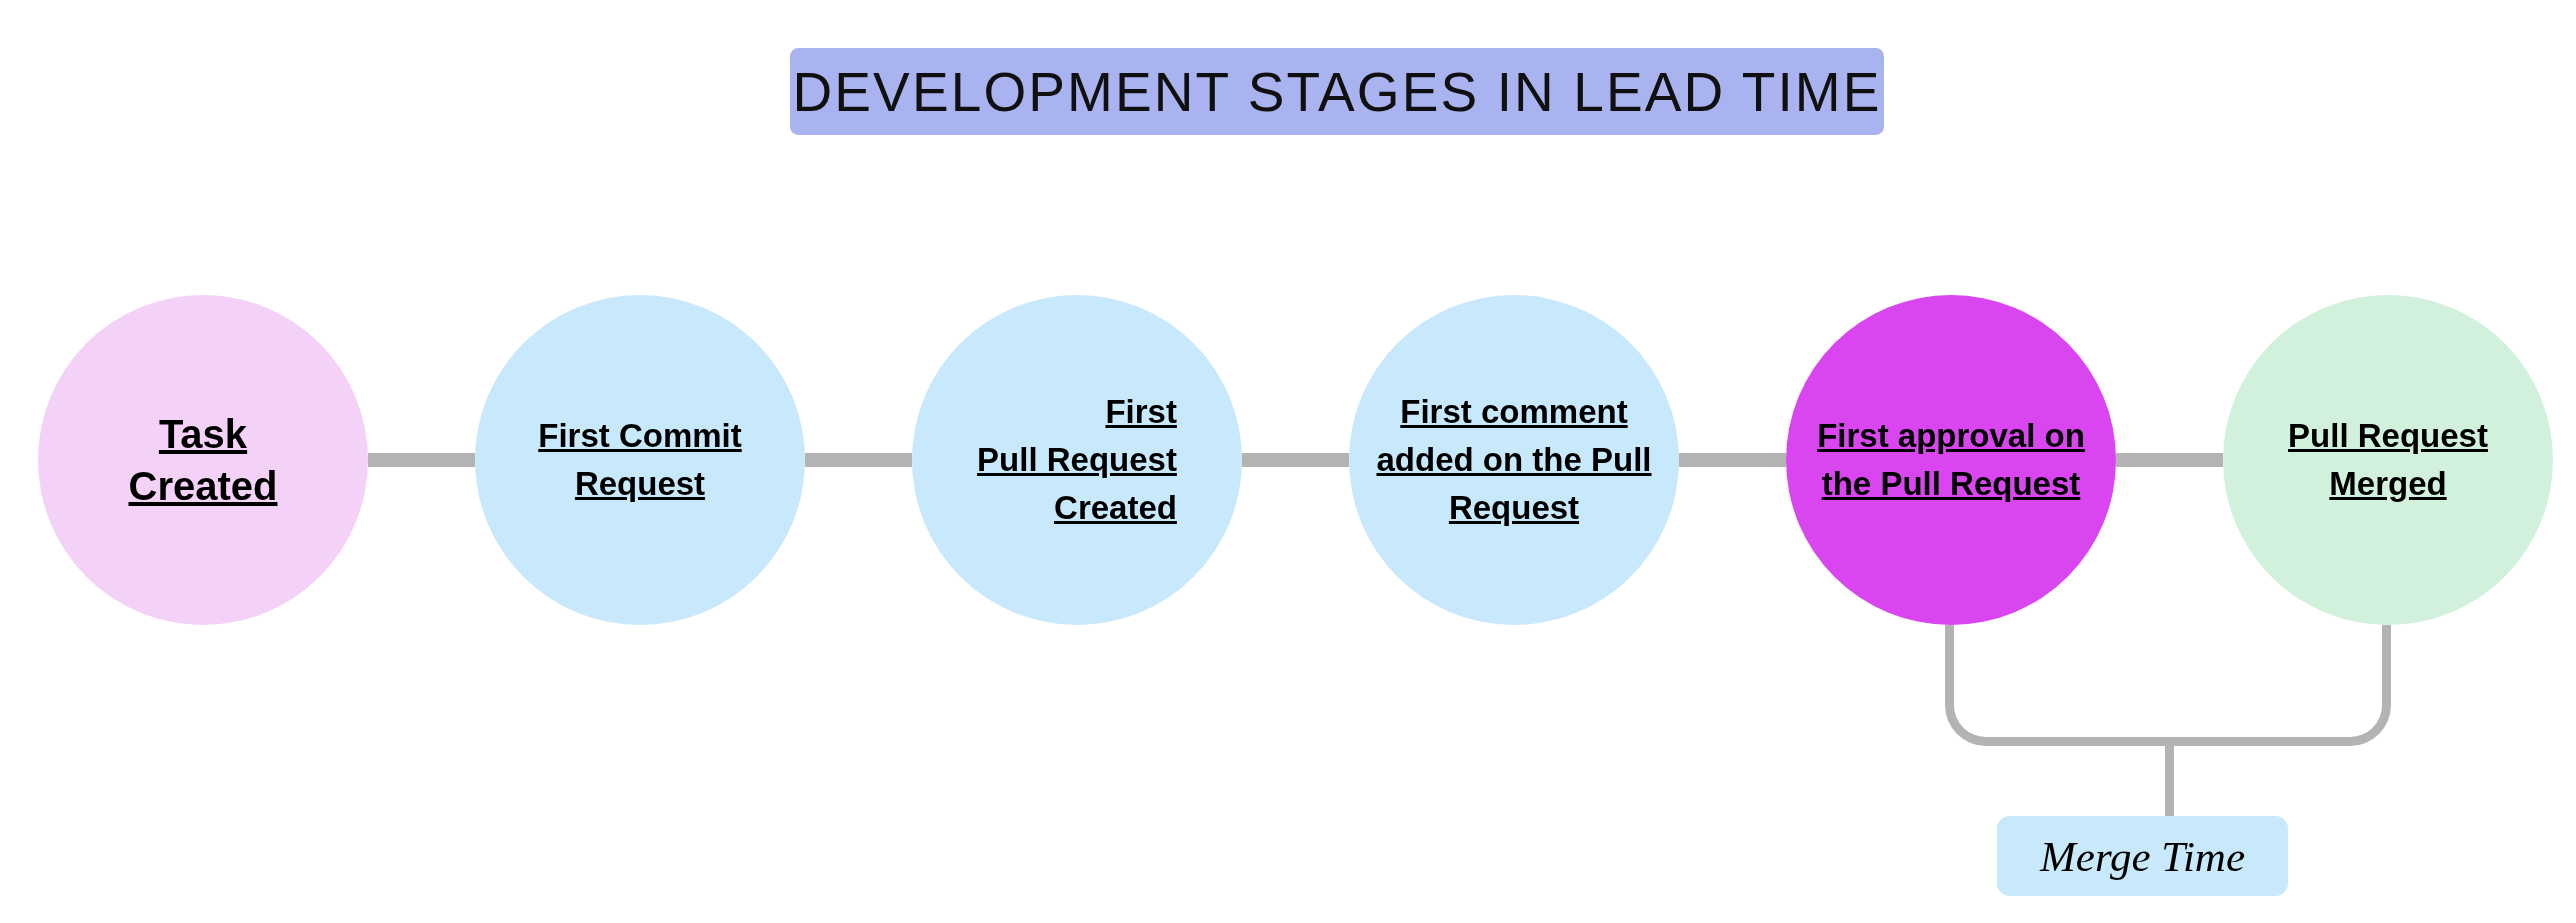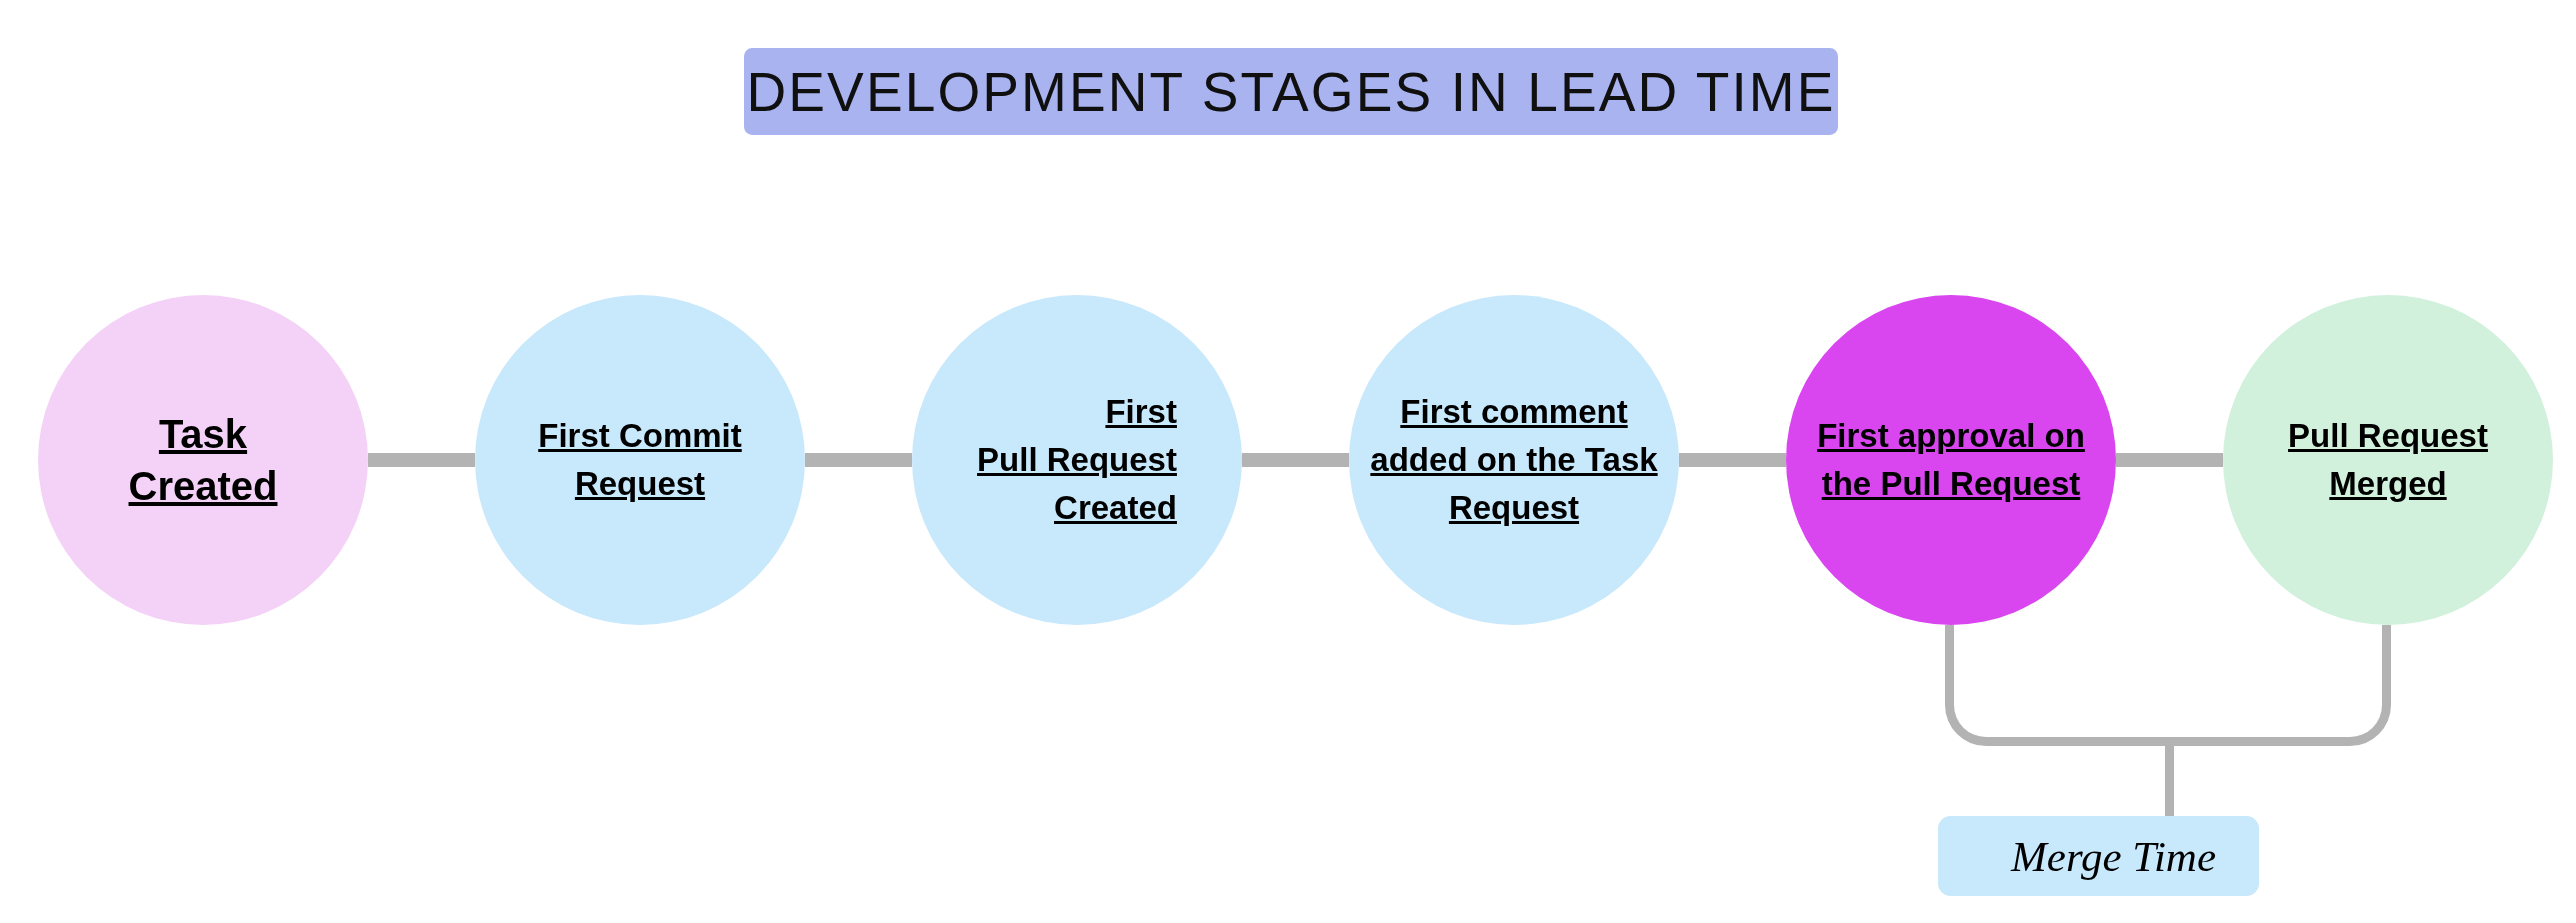--- a/index.html
+++ b/index.html
@@ -88,45 +88,44 @@
   .stem {
     position: absolute;
     left: 2165px;
     top: 738px;
     width: 9px;
     height: 80px;
     background: #b3b3b3;
   }
   .merge-label {
     position: absolute;
-    left: 1938px;
+    left: 1997px;
     top: 816px;
     width: 291px;
     height: 80px;
     border-radius: 12.4px;
     background: #c8e8fb;
     display: flex;
     align-items: center;
     justify-content: center;
-    padding-left: 30px;
   }
   .merge-text {
     font-family: cursive;
     font-style: italic;
     font-size: 43px;
     color: #000000;
     white-space: nowrap;
   }
 </style>
 </head>
 <body>
 
 <div class="canvas">
 
-  <div class="banner" style="background: rgb(169, 179, 240);">
+  <div class="banner" style="background: rgb(169, 179, 240); margin-left: 46px;">
     <span class="title">DEVELOPMENT STAGES IN LEAD TIME</span>
   </div>
 
   <div class="row">
 
     <div class="circle" style="background: rgb(244, 210, 247);">
       <span class="stage-label lg">Task
 Created</span>
     </div>
 
@@ -142,21 +141,21 @@
     <div class="circle" style="background: rgb(200, 232, 251); text-align: right;">
       <span class="stage-label">First
 Pull Request
 Created</span>
     </div>
 
     <div class="connector" style="background: rgb(179, 179, 179);"></div>
 
     <div class="circle" style="background: rgb(200, 232, 251);">
       <span class="stage-label">First comment
-added on the Task
+added on the Pull
 Request</span>
     </div>
 
     <div class="connector" style="background: rgb(179, 179, 179);"></div>
 
     <div class="circle" style="background: #d946ef;">
       <span class="stage-label">First approval on
 the Pull Request</span>
     </div>
 

